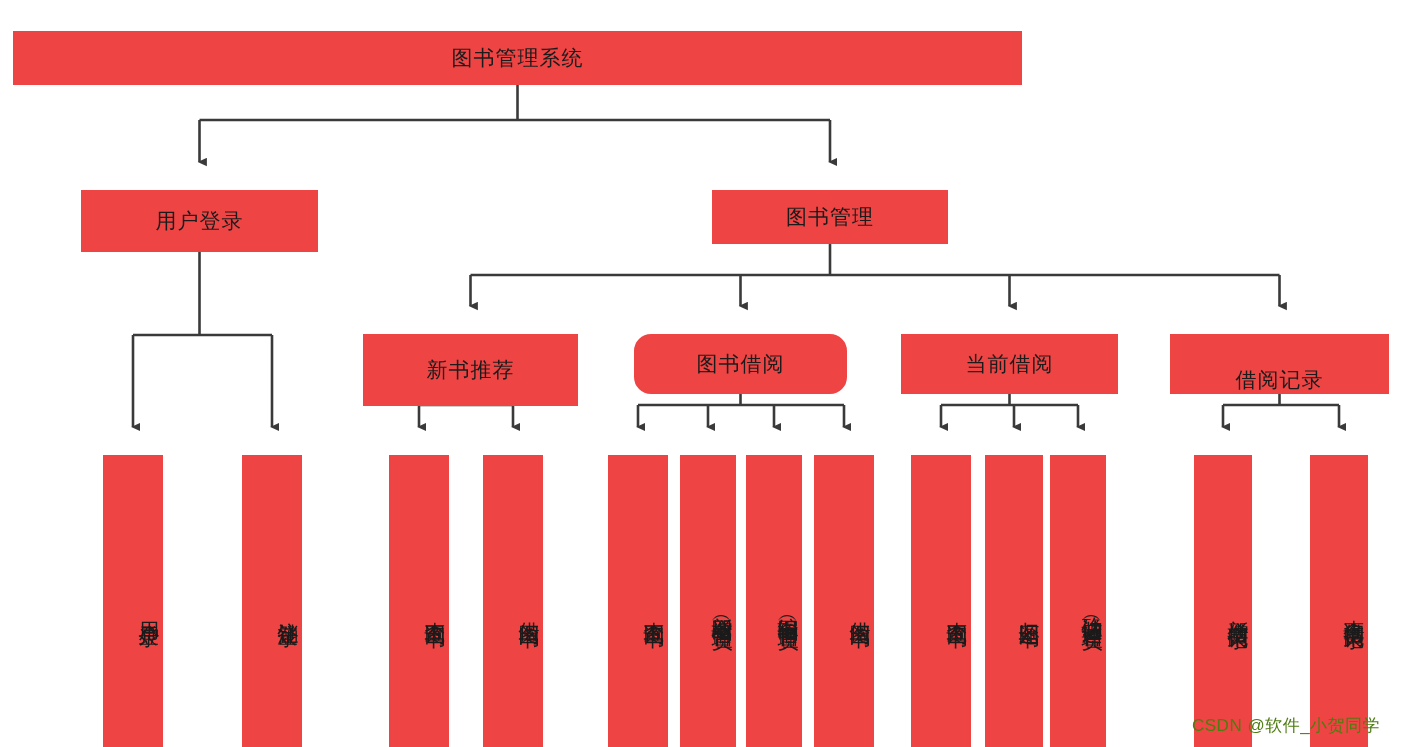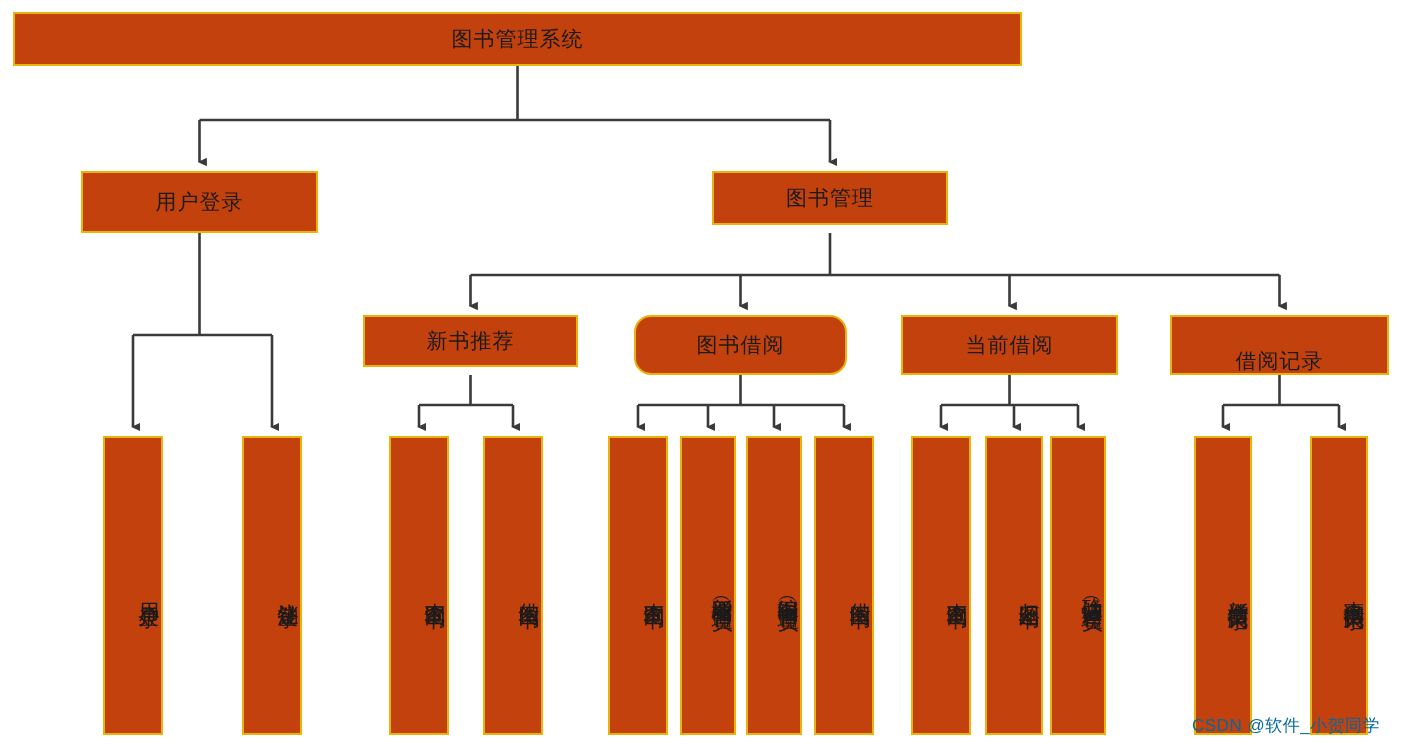--- a/index.html
+++ b/index.html
@@ -20,27 +20,28 @@
   svg#edges {
     position: absolute;
     left: 0;
     top: 0;
     width: 1405px;
     height: 747px;
   }
   .node {
     position: absolute;
     box-sizing: border-box;
-    border: 2px solid #eab308;
-    background: #c2410c;
+    border: 2px solid #ef4444;
+    background: #ef4444;
     display: flex;
     align-items: center;
     justify-content: center;
     color: #1b1b1b;
     z-index: 2;
+    margin-top: 19px;
   }
   .node.horiz {
     font-size: 21px;
     letter-spacing: 1px;
     line-height: 1.2;
   }
   .node.vert {
     font-size: 21px;
     line-height: 1.14;
     writing-mode: vertical-rl;
@@ -51,21 +52,21 @@
     letter-spacing: 2px;
   }
   .node.vert .vtext {
     writing-mode: vertical-rl;
     text-orientation: upright;
     white-space: nowrap;
   }
   .watermark {
     position: absolute;
     font-size: 17px;
-    color: #0369a1;
+    color: #4d7c0f;
     white-space: nowrap;
     z-index: 3;
     letter-spacing: 0.5px;
   }
 </style>
 </head>
 <body>
 
 <div id="canvas">
   <svg id="edges" viewBox="0 0 1405 747">
@@ -114,21 +115,21 @@
   <div id="node-layer">
       <div class="node horiz" style="left: 13px; top: 12px; width: 1009px; height: 54px;">
         <span class="htext">图书管理系统</span>
       </div>
       <div class="node horiz" style="left: 81px; top: 171px; width: 237px; height: 62px;">
         <span class="htext">用户登录</span>
       </div>
       <div class="node horiz" style="left: 712px; top: 171px; width: 236px; height: 54px;">
         <span class="htext">图书管理</span>
       </div>
-      <div class="node horiz" style="left: 363px; top: 315px; width: 215px; height: 52px;">
+      <div class="node horiz" style="left: 363px; top: 315px; width: 215px; height: 72px;">
         <span class="htext">新书推荐</span>
       </div>
       <div class="node horiz" style="left: 634px; top: 315px; width: 213px; height: 60px; border-radius: 17px;">
         <span class="htext">图书借阅</span>
       </div>
       <div class="node horiz" style="left: 901px; top: 315px; width: 217px; height: 60px; text-align: center;">
         <span class="htext">当前借阅</span>
       </div>
       <div class="node horiz" style="left: 1170px; top: 315px; width: 219px; height: 60px; align-items: flex-end;">
         <span class="htext">借阅记录</span>

